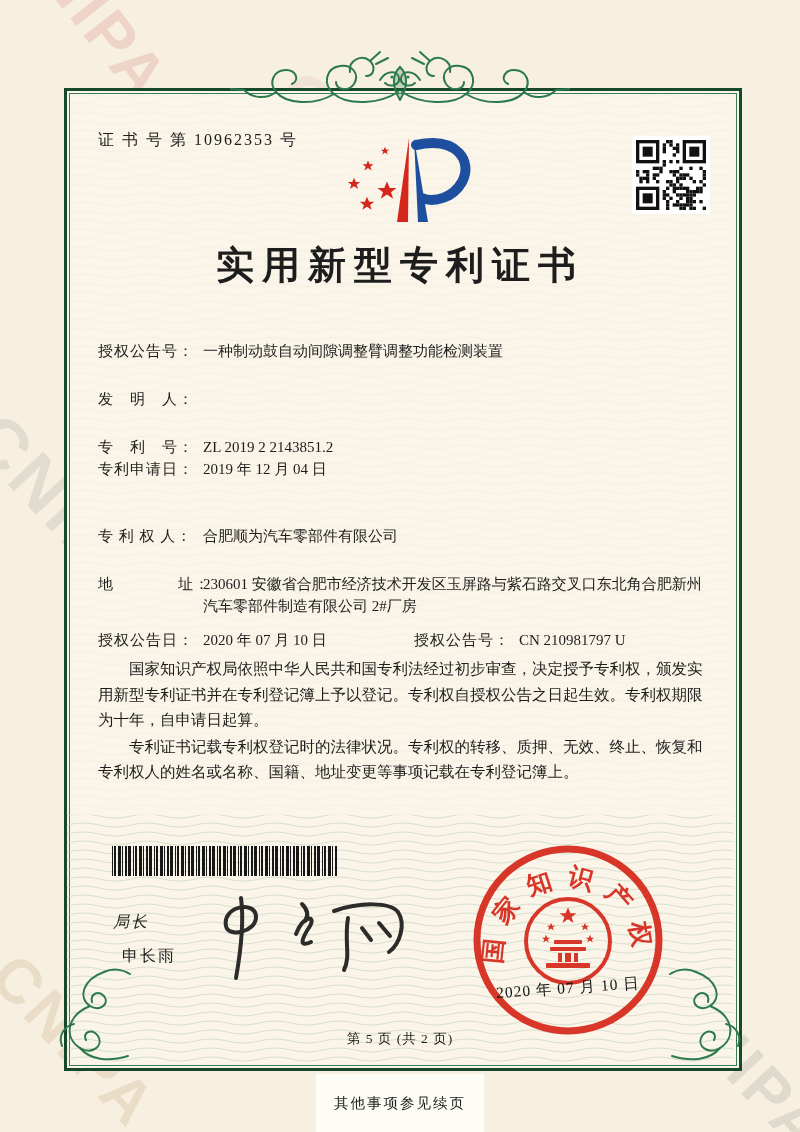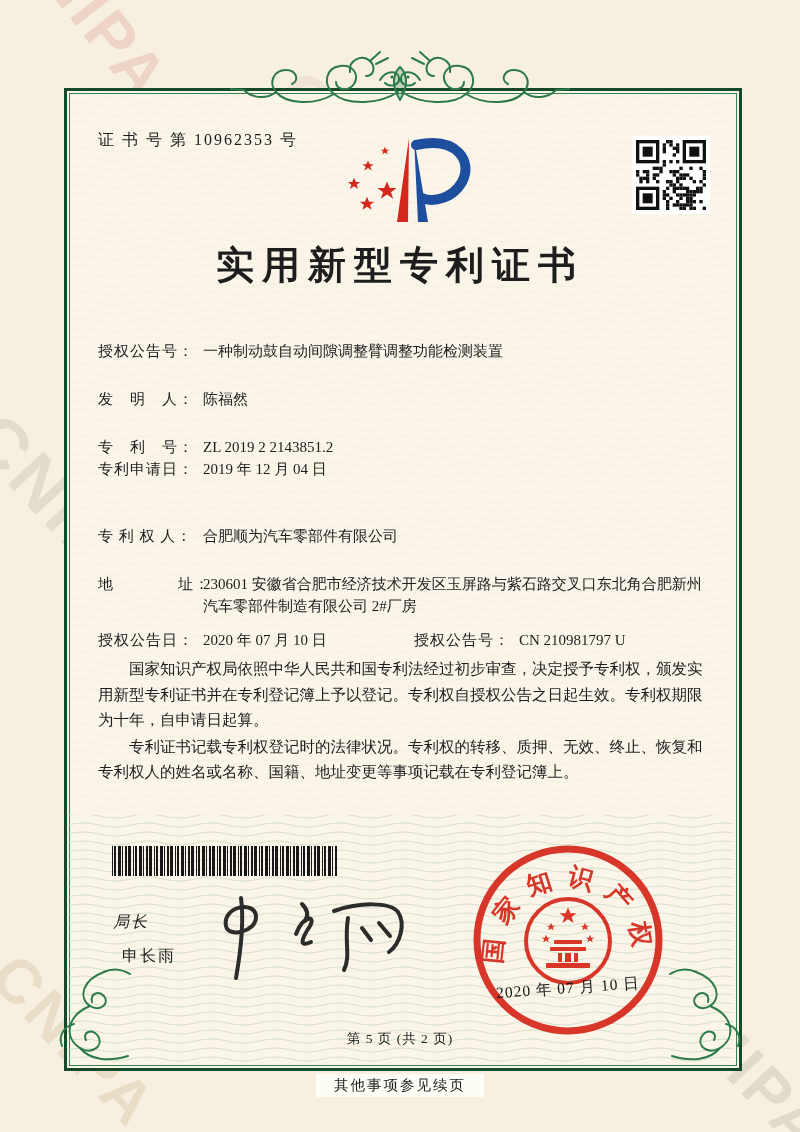--- a/index.html
+++ b/index.html
@@ -39,21 +39,21 @@
              font-family:"Liberation Sans","DejaVu Sans",sans-serif;font-style:italic;}
   .sig-name{position:absolute;left:122px;top:946px;font-size:16px;letter-spacing:2px;
             font-family:"Liberation Sans","DejaVu Sans",sans-serif;}
   .sig-img{position:absolute;left:210px;top:890px;}
   
   .seal{position:absolute;left:468px;top:840px;}
   
   .page-info{position:absolute;left:64px;top:1030px;width:672px;text-align:center;
              font-size:13.5px;letter-spacing:1px;}
   .foot-note{position:absolute;left:50%;top:1074px;transform:translateX(-50%);
-             background:#fdfcf5;padding:2px 18px;font-size:14.5px;letter-spacing:2px;}
+             background:#fdfcf5;padding:20px 18px;font-size:14.5px;letter-spacing:2px;}
   .orn{position:absolute;pointer-events:none;}
 </style>
 </head>
 <body>
 
 <div class="page">
 
   <div class="wm" style="left:-18px;top:-30px;font-size:64px;color:rgba(214,150,135,0.30);transform:rotate(52deg);">CNIPA</div>
   <div class="wm" style="left:250px;top:128px;font-size:70px;color:rgba(210,160,150,0.16);transform:rotate(48deg);">CNIPA</div>
   <div class="wm" style="left:470px;top:330px;font-size:72px;color:rgba(205,180,140,0.30);transform:rotate(46deg);">CNIPA</div>
@@ -246,21 +246,20 @@
 
   <div class="title">实用新型专利证书</div>
 
   <div class="fields">
     <div class="frow">
       <span class="flabel">授权公告号：</span>
       <span class="fvalue">一种制动鼓自动间隙调整臂调整功能检测装置</span>
     </div>
     <div class="frow g1">
       <span class="flabel">发　明　人：</span>
-      <span class="fvalue">陈福然</span>
     </div>
     <div class="frow g2">
       <span class="flabel">专　利　号：</span>
       <span class="fvalue">ZL 2019 2 2143851.2</span>
     </div>
     <div class="frow g3">
       <span class="flabel">专利申请日：</span>
       <span class="fvalue">2019 年 12 月 04 日</span>
     </div>
     <div class="frow g4">

